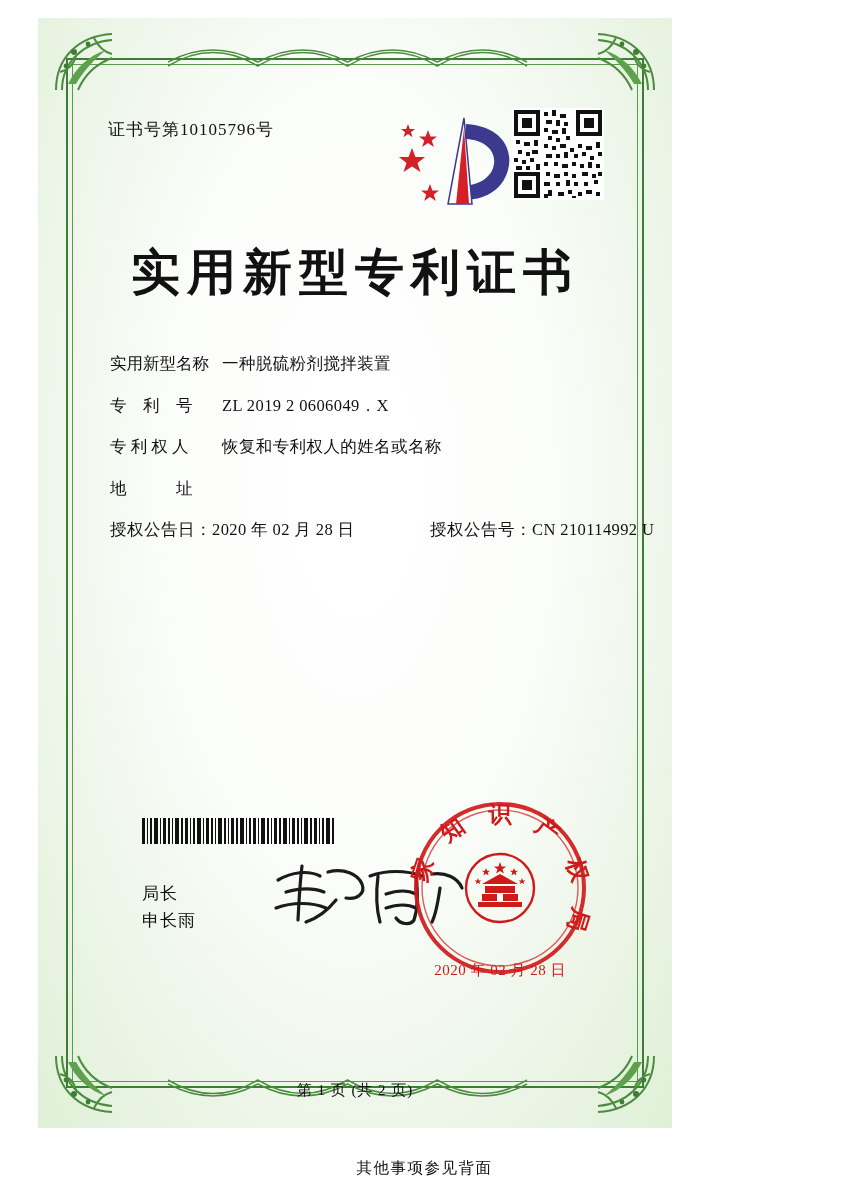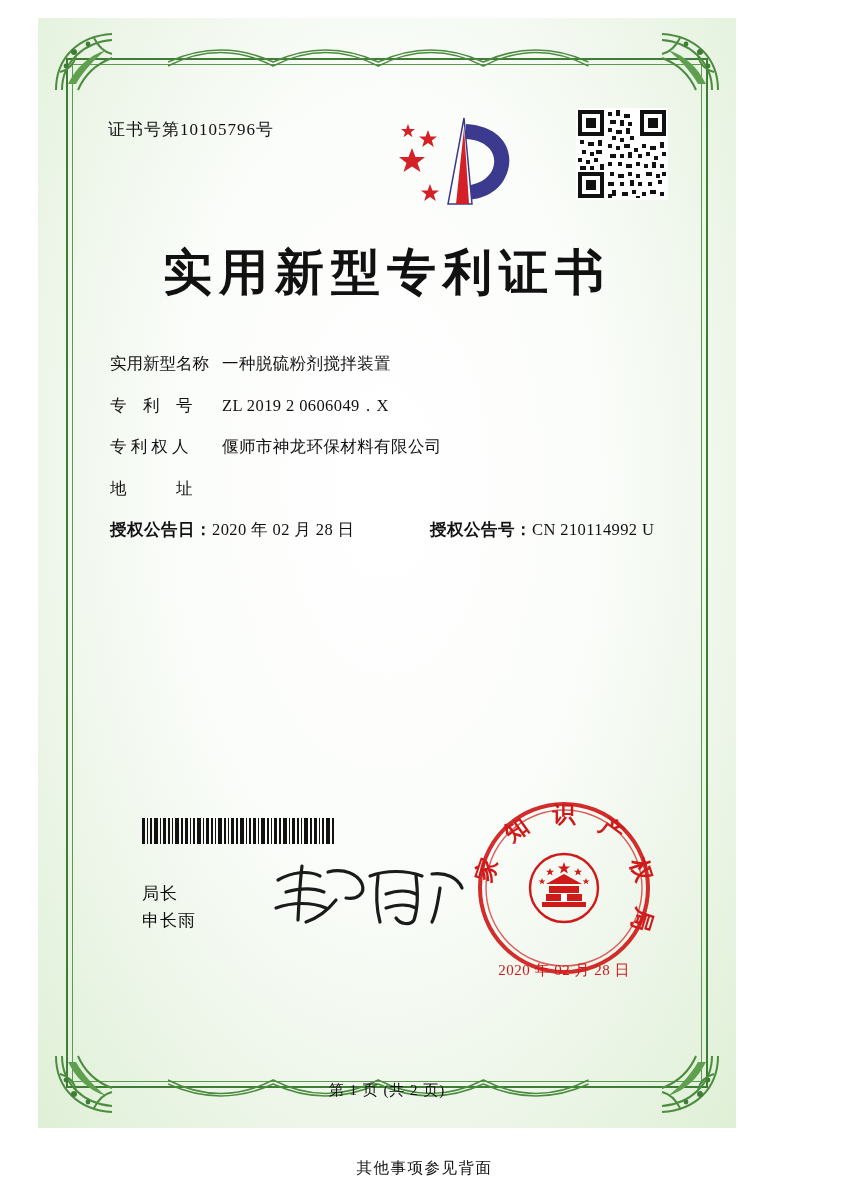--- a/index.html
+++ b/index.html
@@ -14,21 +14,21 @@
     color: #111;
     position: relative;
     overflow: hidden;
   }
 
   
   .certificate {
     position: absolute;
     left: 38px;
     top: 18px;
-    width: 698px;
+    width: 634px;
     height: 1110px;
     background:
       radial-gradient(ellipse at 50% 42%, #ffffff 0%, #fbfdfa 42%, #eef6ea 70%, #dff0d6 100%);
     box-sizing: border-box;
   }
 
   
   .frame-outer {
     position: absolute;
     left: 28px;
@@ -137,21 +137,21 @@
     letter-spacing: 0.4px;
   }
 
   .dual-row {
     display: flex;
     align-items: baseline;
     margin-bottom: 18px;
     white-space: nowrap;
   }
   .dual-left { width: 320px; flex: 0 0 320px; }
-  .dual-label-inline { letter-spacing: 0.5px; font-weight: bold; }
+  .dual-label-inline { letter-spacing: 0.5px; }
   .dual-value-inline { letter-spacing: 0.4px; }
 
   
   .paragraphs {
     position: absolute;
     left: 72px;
     top: 608px;
     width: 648px;
     font-size: 16px;
     line-height: 1.95;
@@ -442,21 +442,21 @@
 
 
     <div class="field-row">
       <div class="field-label">专　利　号</div>
       <div class="field-value">ZL 2019 2 0606049．X</div>
     </div>
 
 
     <div class="field-row">
       <div class="field-label">专 利 权 人</div>
-      <div class="field-value">偃师市神龙环保材料有限公司</div>
+      <div class="field-value">恢复和专利权人的姓名或名称</div>
     </div>
 
     <div class="field-row">
       <div class="field-label">地　　　址</div>
     </div>
 
     <div class="dual-row">
       <div class="dual-left">
         <span class="dual-label-inline">授权公告日：</span><span class="dual-value-inline">2020 年 02 月 28 日</span>
       </div>

